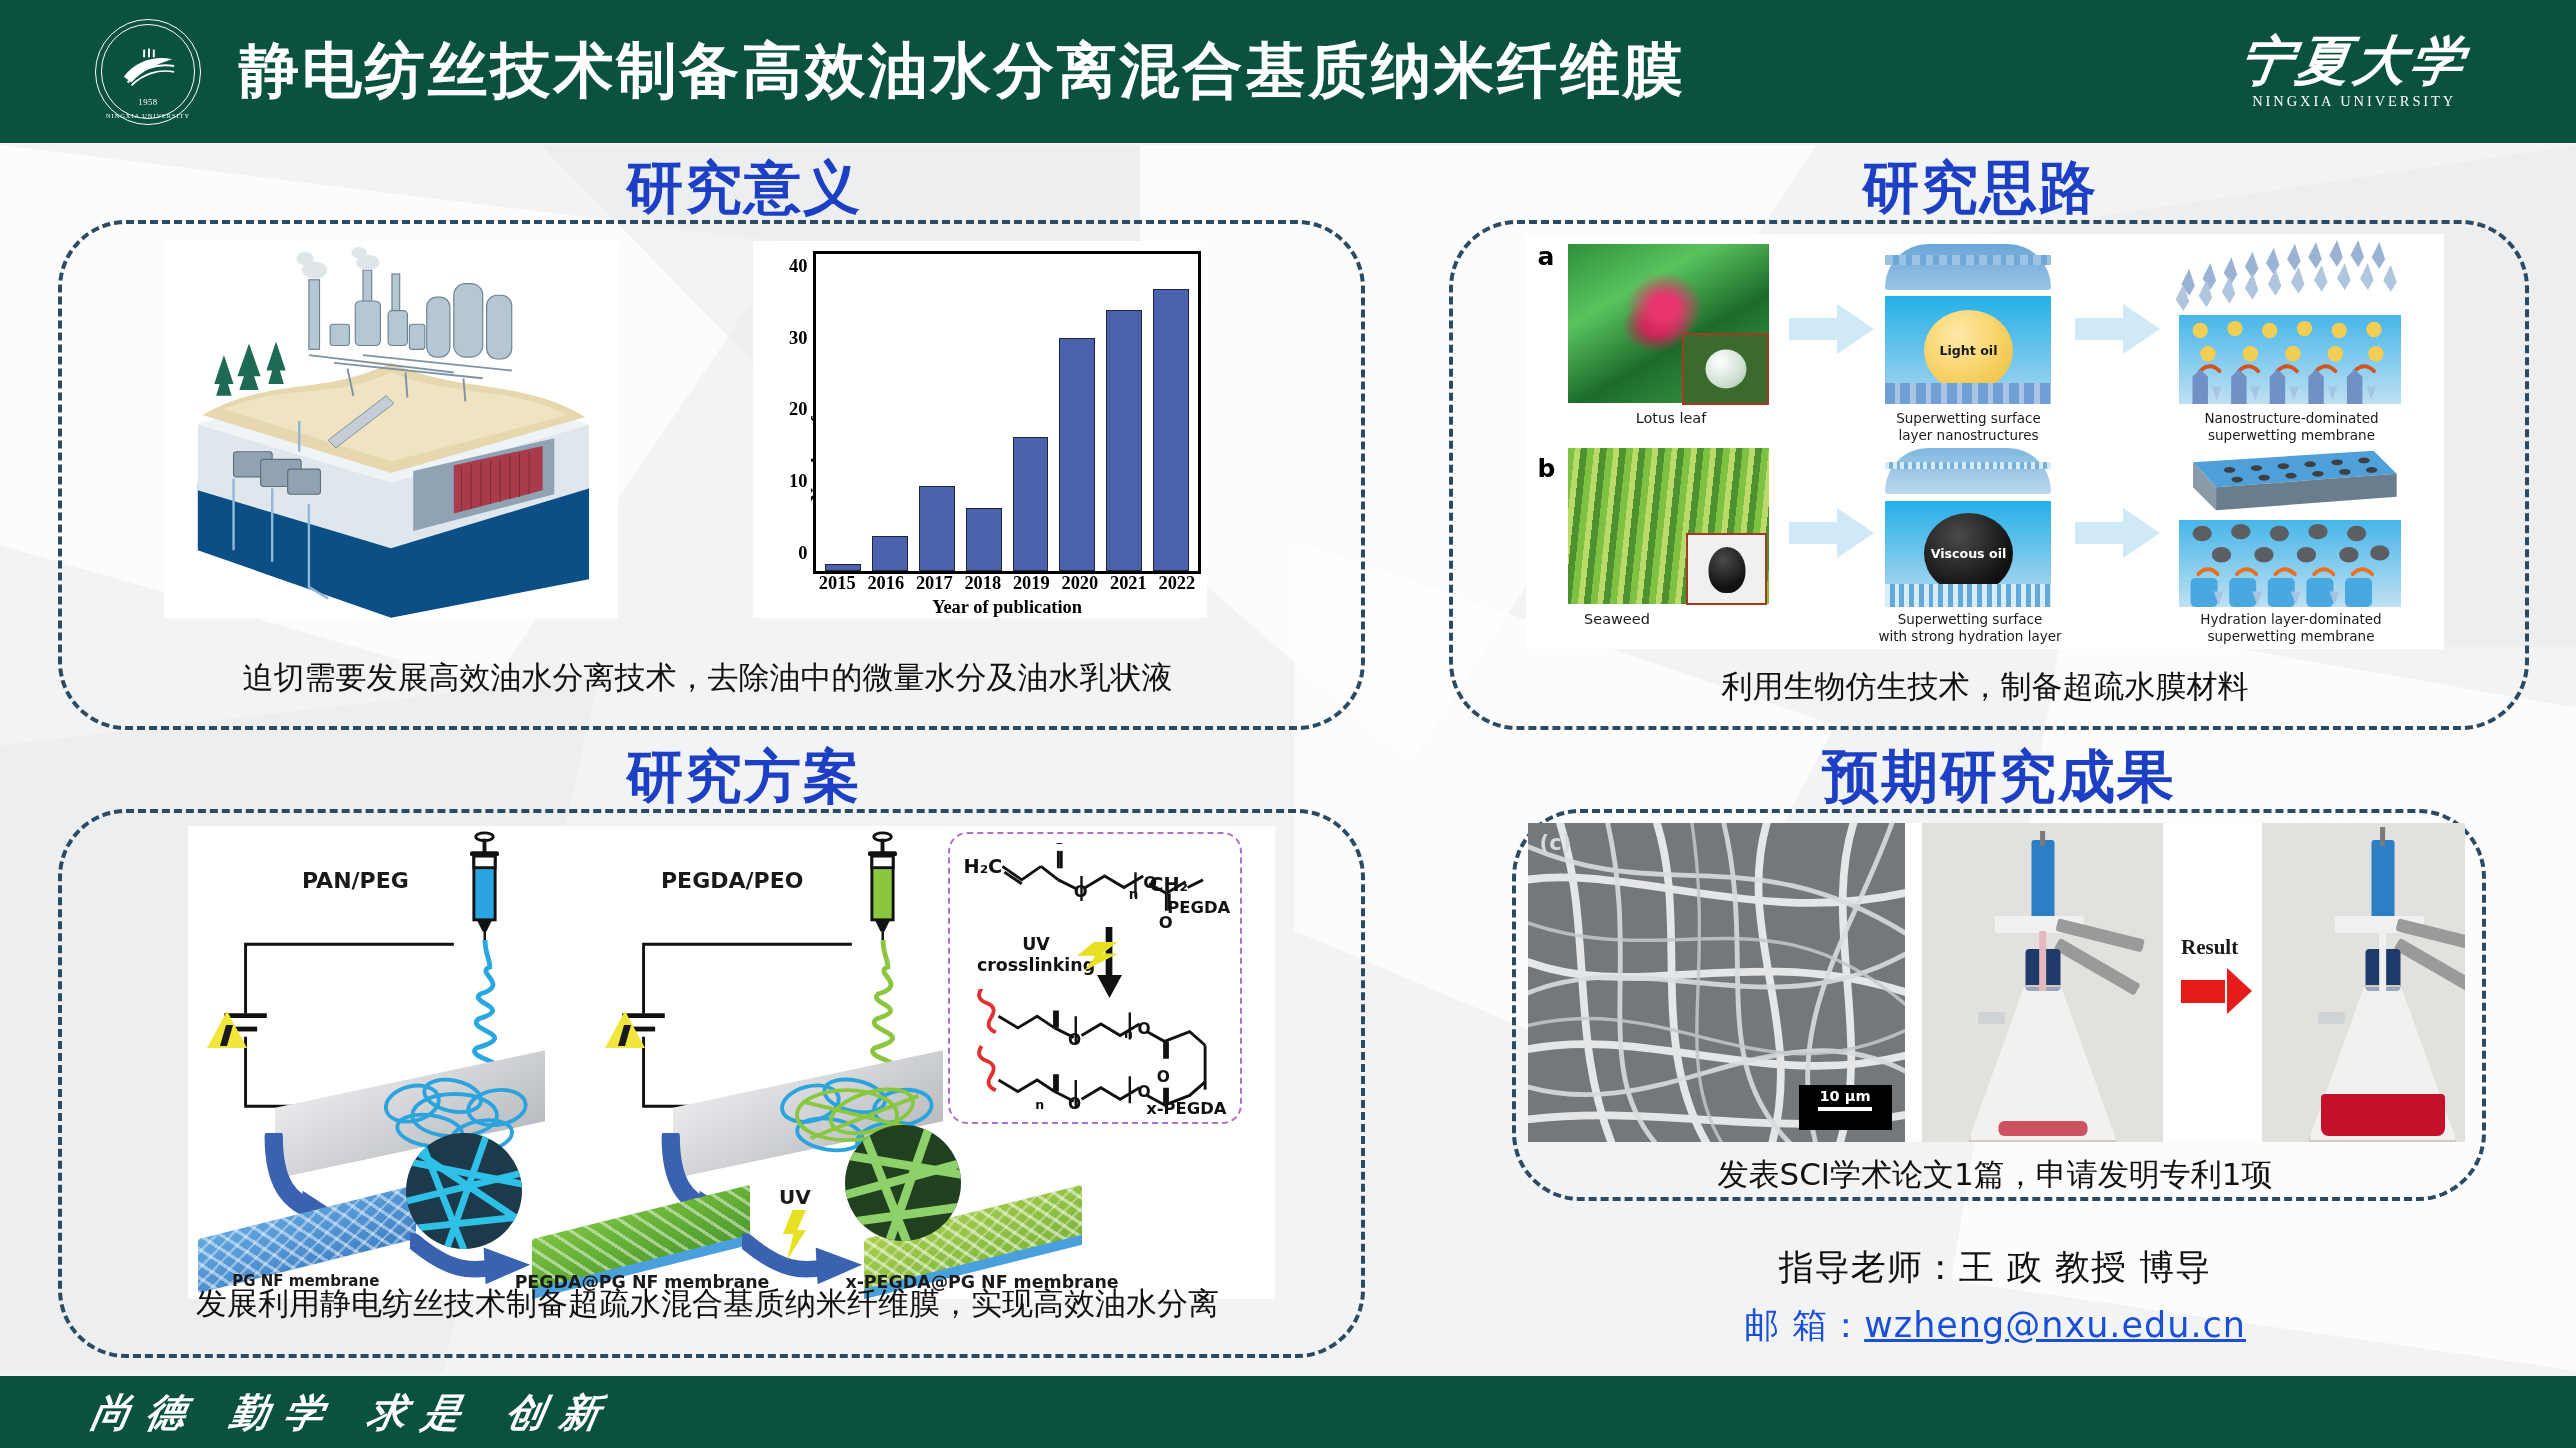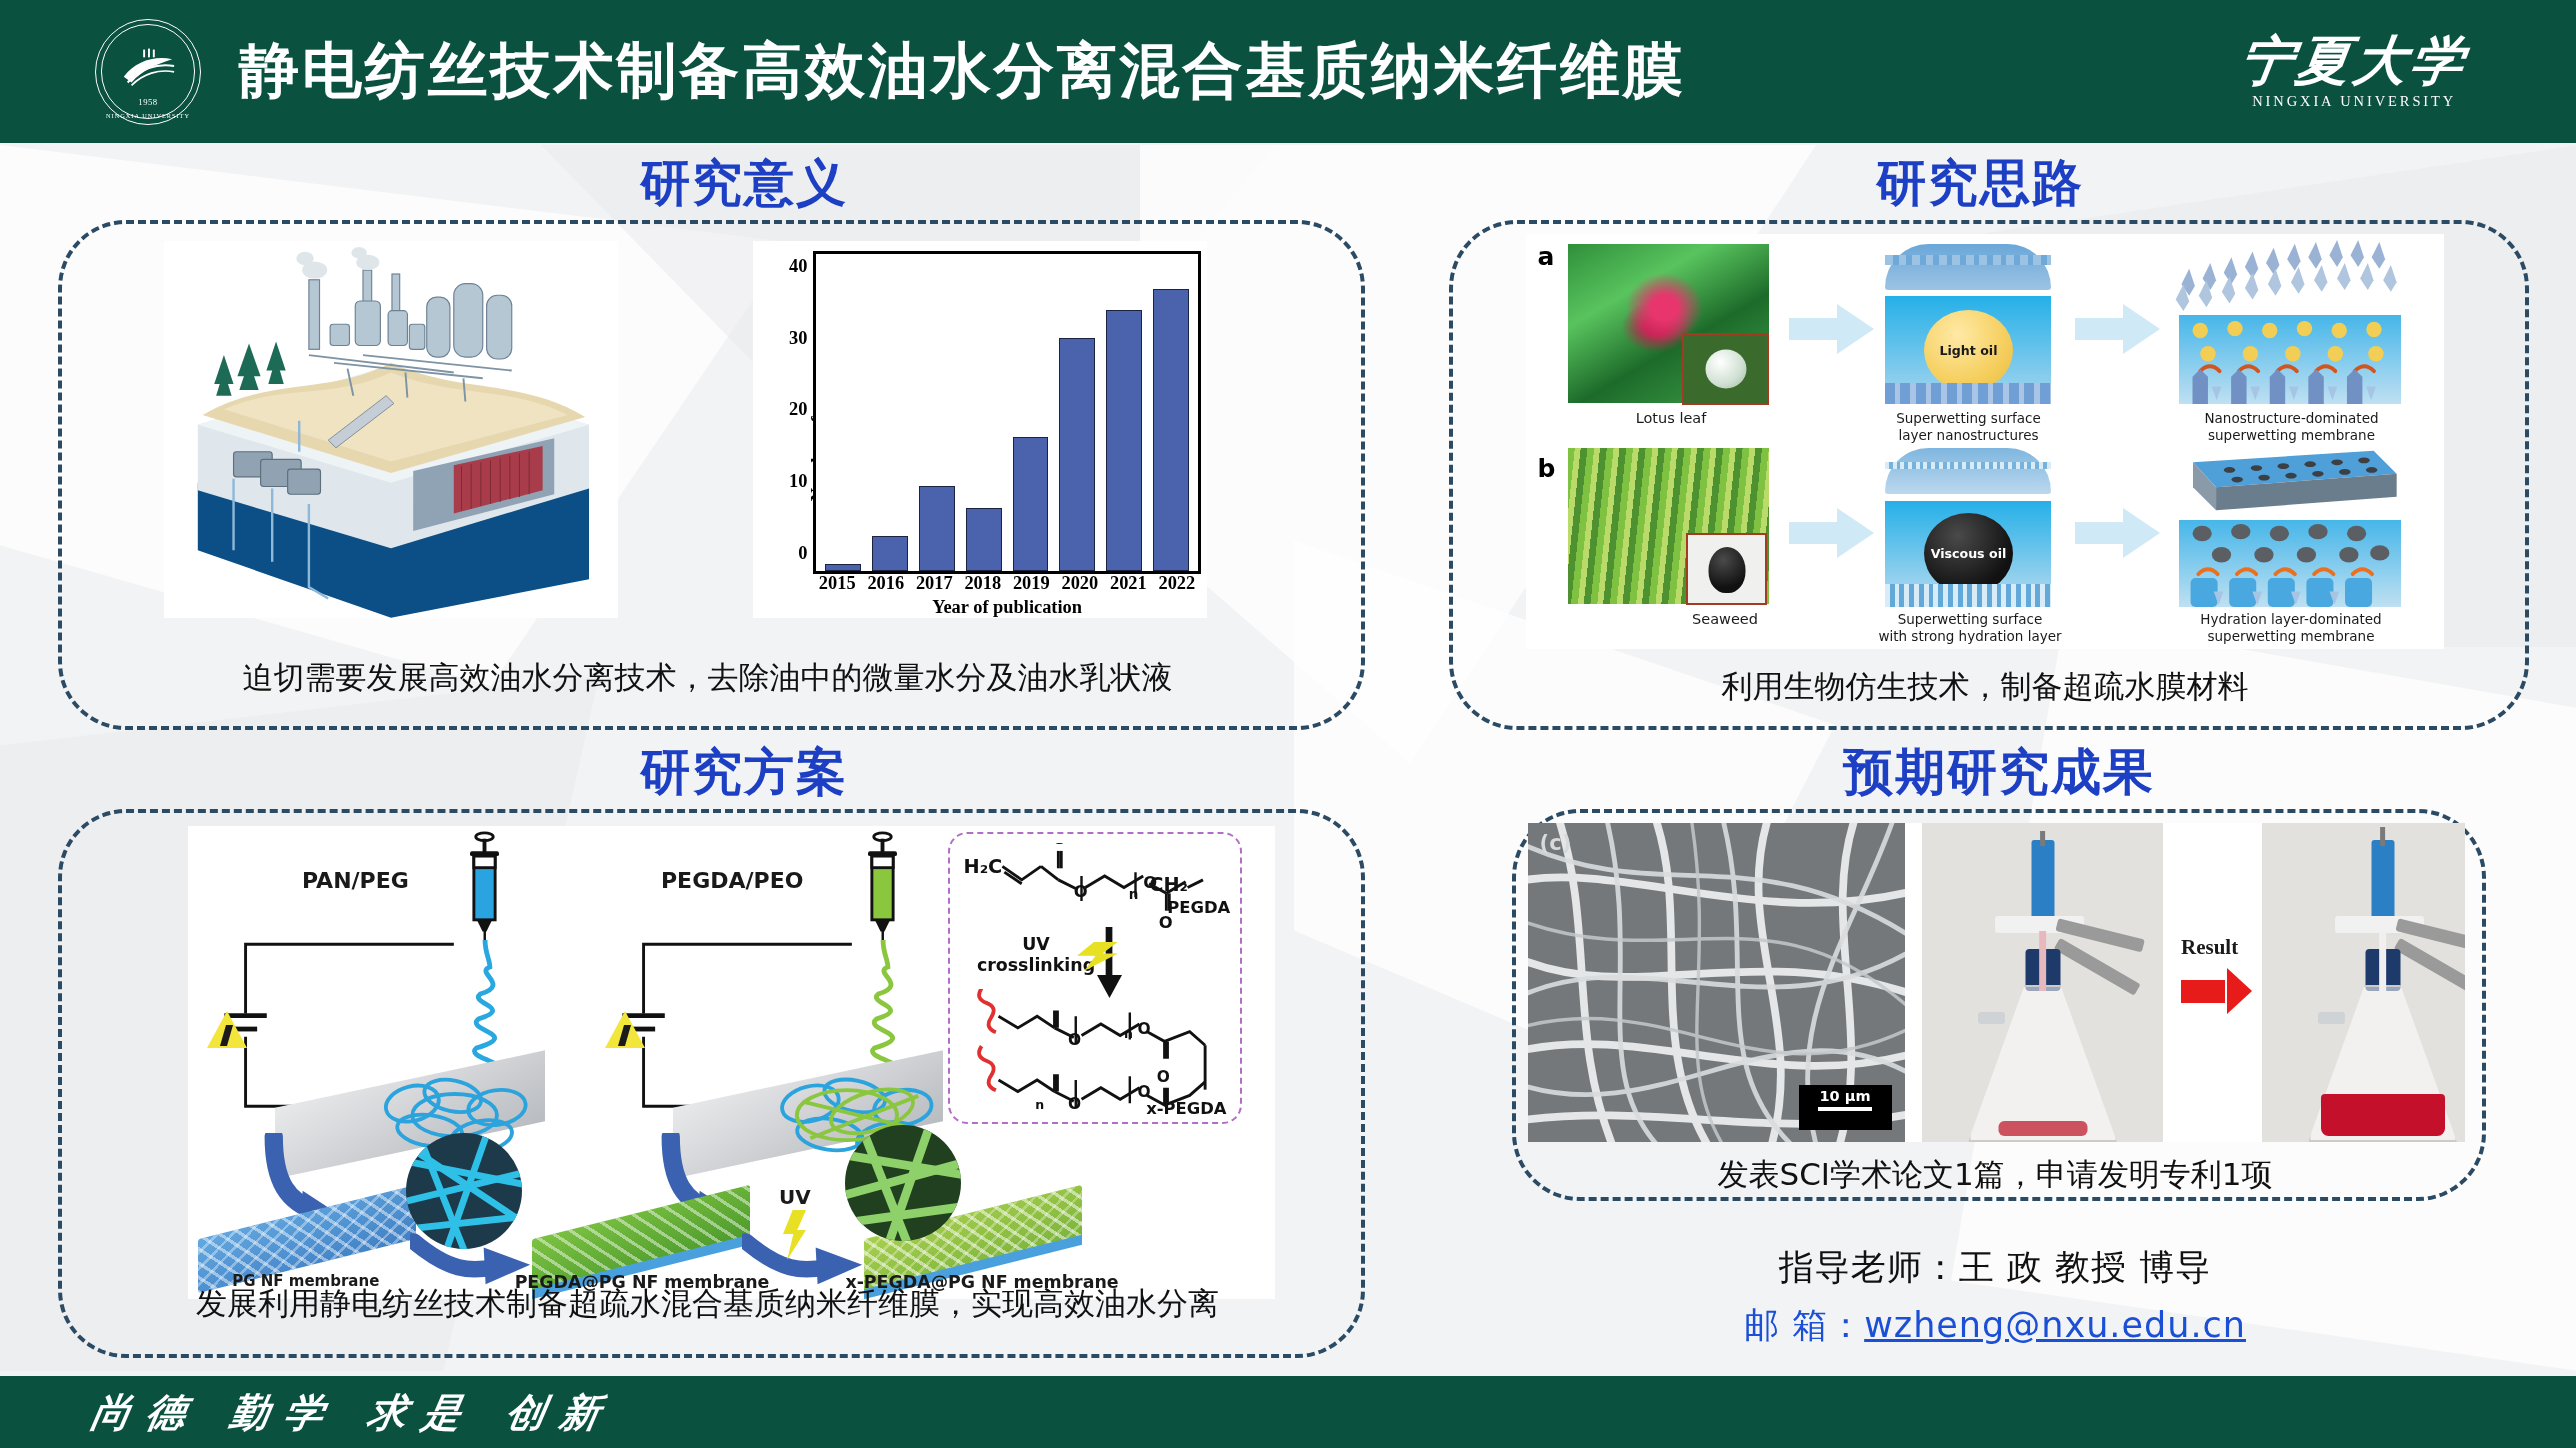--- a/index.html
+++ b/index.html
@@ -64,21 +64,21 @@
     background:#0a5140;z-index:5;
   }
   .footer .motto{
     position:absolute;left:92px;top:50%;transform:translateY(-50%) skewX(-10deg);
     color:#ffffff;font-size:39px;font-weight:bold;letter-spacing:15.5px;
     font-family:"DejaVu Sans","Liberation Sans",sans-serif;font-style:italic;
   }
 
   
   .sec-title{
-    position:absolute;color:#1c3fc4;font-weight:bold;font-size:50px;
+    position:absolute;color:#1c3fc4;font-weight:bold;font-size:57px;
     font-family:"DejaVu Sans","Liberation Sans",sans-serif;letter-spacing:1.9px;
     text-align:center;z-index:4;white-space:nowrap;
   }
 
   
   .panel{
     position:absolute;border:4.8px dashed #2b4a63;border-radius:68px;
     background:transparent;z-index:3;
   }
   .caption{
@@ -473,21 +473,21 @@
     <span>Nanostructure-dominated</span><br>
     <span>superwetting membrane</span>
   </div>
 
   <div class="panel-letter" style="left:11.6px;top:220px;font-size:25px;">b</div>
   <div class="photo-seaweed" style="position:absolute;left:42px;top:214px;width:201px;height:156px;">
     <div class="inset-box" style="left:118px;top:85px;width:77px;height:68px;background:#f0f0ee;">
       <div style="position:absolute;left:50%;top:52%;transform:translate(-50%,-50%);width:37px;height:46px;border-radius:50% 50% 46% 46%;background:radial-gradient(circle at 40% 28%,#4a4a4a,#111 70%);"></div>
     </div>
   </div>
-  <div class="lbl" style="left:58px;top:377px;width:174px;text-align:right;font-size:14.5px;">Seaweed</div>
+  <div class="lbl" style="left:58px;top:377px;width:174px;text-align:left;font-size:14.5px;">Seaweed</div>
 
   <div class="chev" style="left:263px;top:274px;width:85px;height:50px;"></div>
 
   <div style="position:absolute;left:359px;top:214px;width:166px;height:46px;background:linear-gradient(180deg,#7fb6df,#bcd8ee);border-radius:68px 68px 3.9px 3.9px;">
     <div style="position:absolute;left:0;top:13.5px;width:100%;height:7.7px;background:repeating-linear-gradient(90deg,#d8ecf8 0 3.9px,#76b2dc 3.9px 7.7px);"></div>
   </div>
   <div style="position:absolute;left:359px;top:267px;width:166px;height:106px;background:linear-gradient(180deg,#25b0e8,#bbdcf0);">
     <div class="oil-drop" style="left:39px;top:11.6px;width:89px;height:81px;background:radial-gradient(circle at 38% 28%,#4a4a4a,#111 70%);display:flex;align-items:center;justify-content:center;">
       <span class="lbl" style="position:static;font-size:12.6px;font-weight:bold;color:#ffffff;">Viscous oil</span>
     </div>

